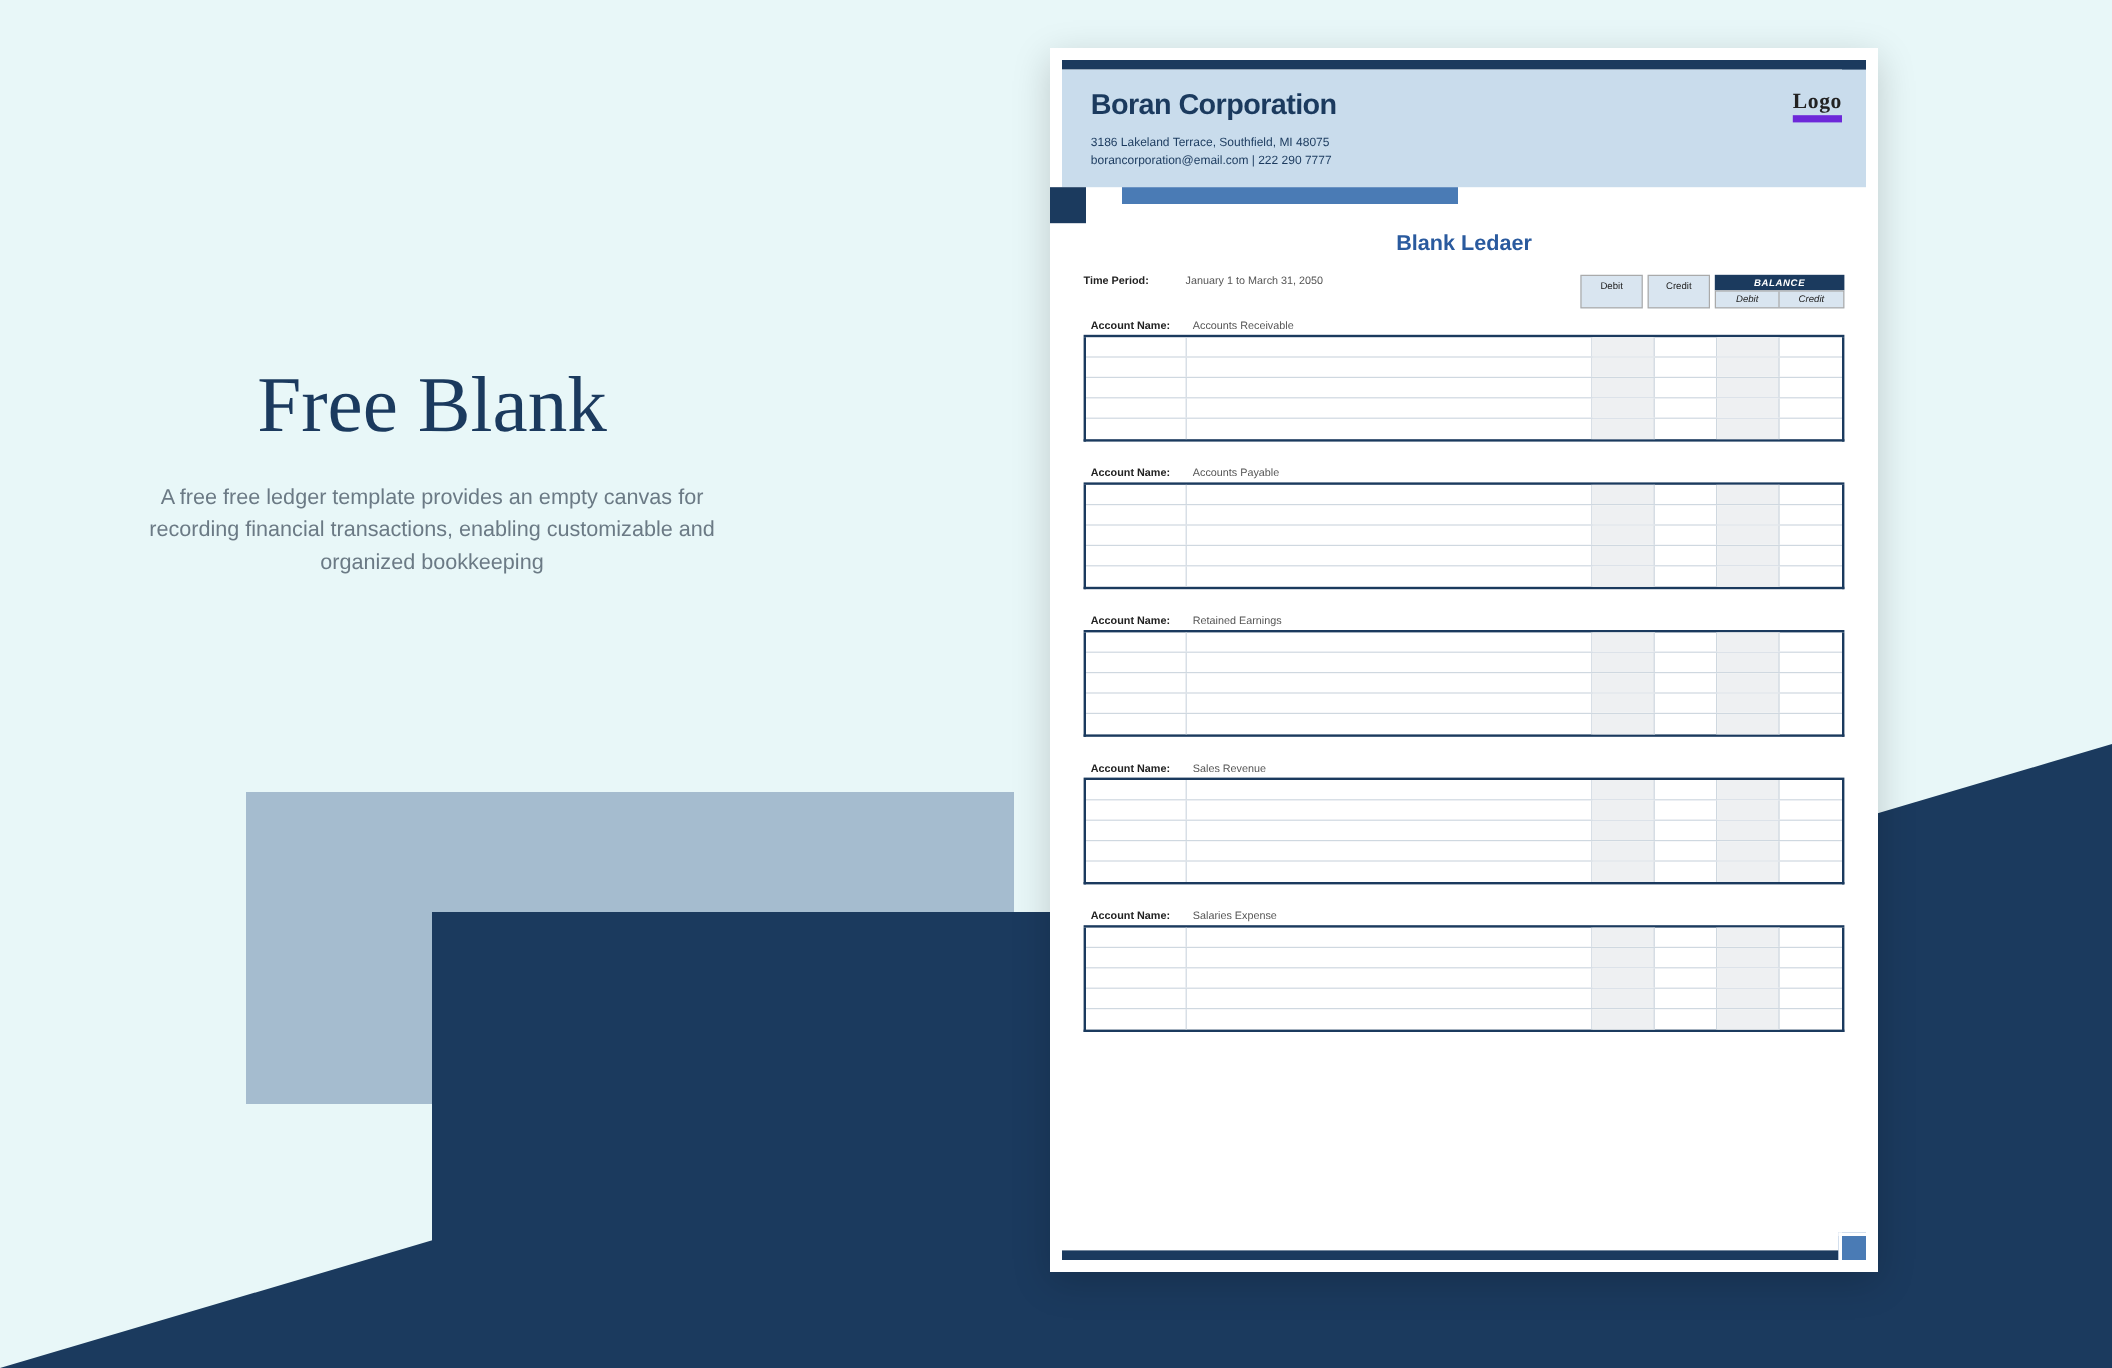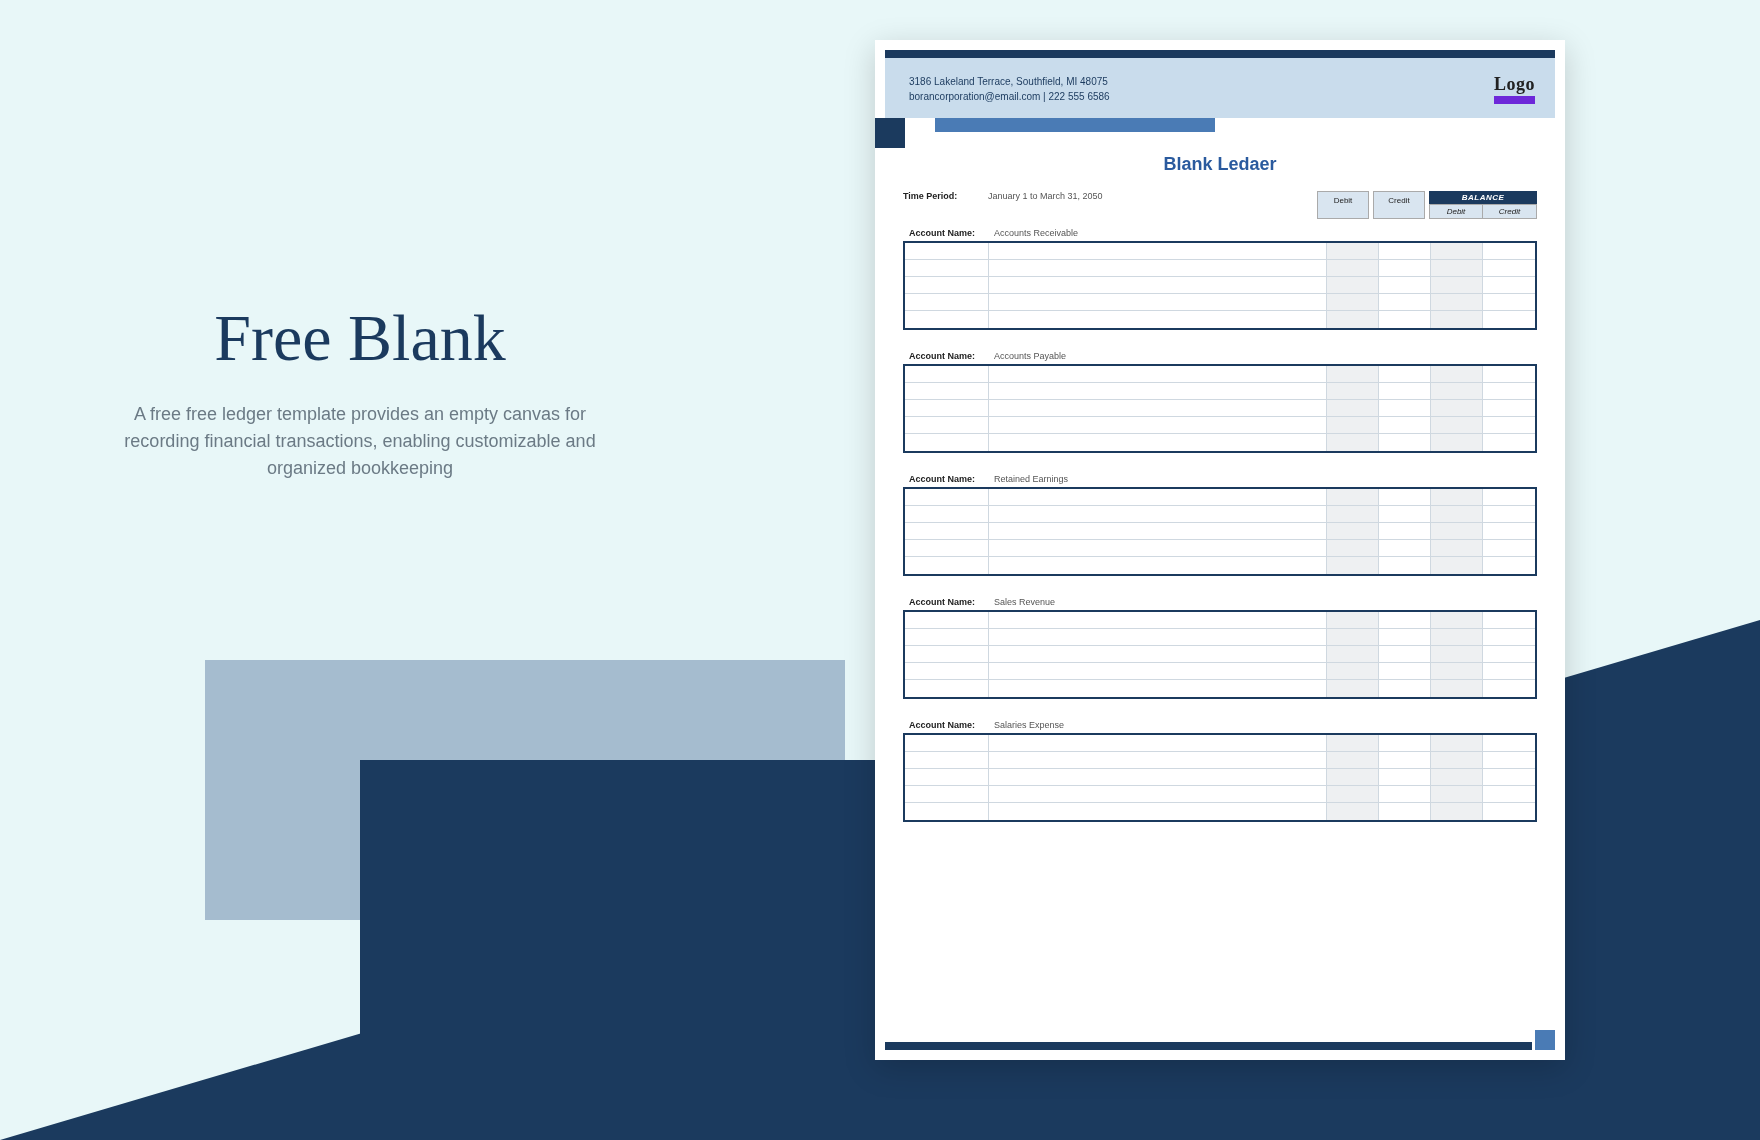--- a/index.html
+++ b/index.html
@@ -104,21 +104,21 @@
     line-height: 1.5;
   }
   .doc-logo {
     position: absolute;
     right: 20px;
     top: 16px;
     font-family: Georgia, serif;
     font-weight: 700;
     font-size: 18px;
     color: #222;
-    border-bottom: 8px solid #6d28d9;
+    border-bottom: 6px solid #6d28d9;
     padding-bottom: 1px;
     letter-spacing: 0.5px;
   }
   .doc-sub-bar {
     position: relative;
     height: 18px;
   }
   .doc-sub-bar .blue-block {
     position: absolute;
     left: 50px;
@@ -261,22 +261,23 @@
   <h1>
     <span>Free Blank</span><br>
   </h1>
   <p>A free free ledger template provides an empty canvas for recording financial transactions, enabling customizable and organized bookkeeping</p>
 </div>
 
 <div class="document">
   <div class="doc-inner">
     <div class="doc-top-bar"></div>
     <div class="doc-header">
+      <h2>Boran Corporation</h2>
       <div class="address">3186 Lakeland Terrace, Southfield, MI 48075</div>
-      <div class="contact">borancorporation@email.com | 222 555 6586</div>
+      <div class="contact">borancorporation@email.com | 222 290 7777</div>
       <div class="doc-logo">Logo</div>
     </div>
     <div class="doc-sub-bar">
       <div class="blue-block"></div>
       <div class="dark-block"></div>
     </div>
     <div class="doc-title">Blank Ledaer</div>
 
     <div class="period-row">
       <div class="period-label">Time Period:</div>

